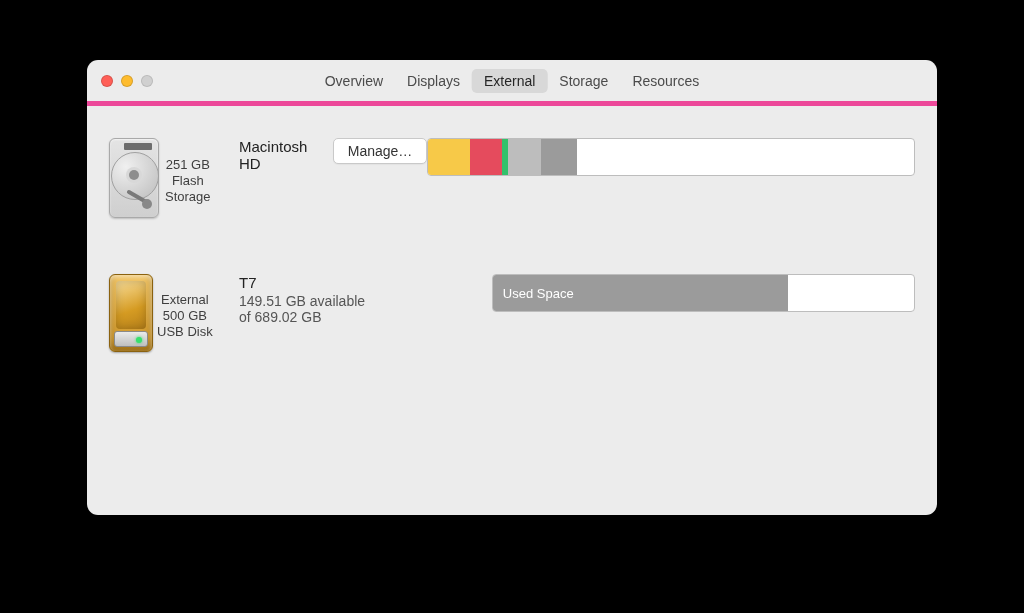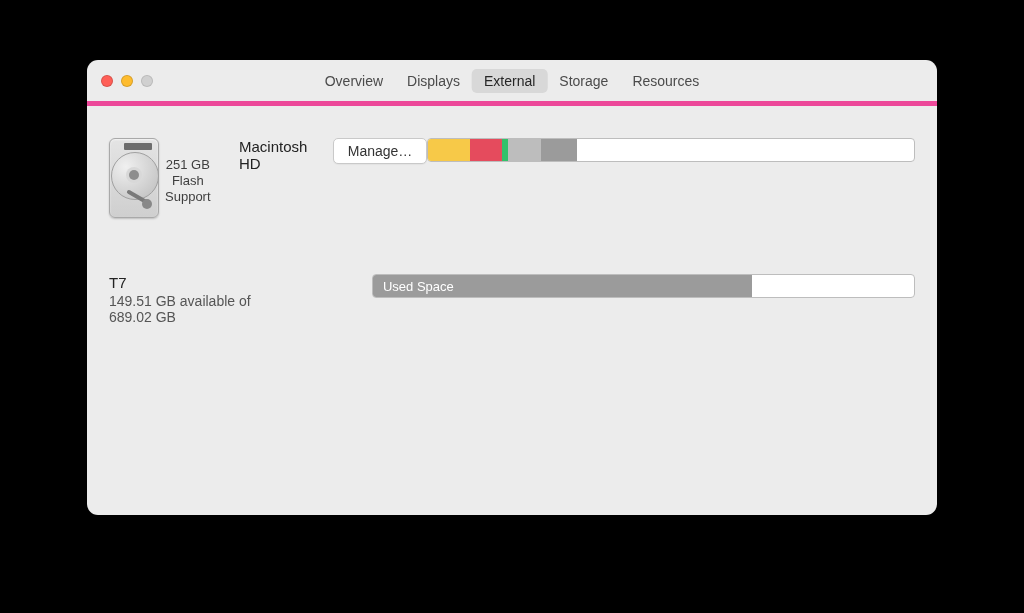--- a/index.html
+++ b/index.html
@@ -99,21 +99,21 @@
     color:#222;
     margin-bottom:2px;
   }
   .drive-sub {
     font-size:14px;
     color:#555;
     margin-bottom:10px;
   }
   .barwrap {
     width: 100%;
-    height: 24px;
+    height: 38px;
     background:#fff;
     border:1px solid #bdbdbd;
     border-radius:4px;
     overflow:hidden;
     display:flex;
   }
   .seg { height:100%; }
   .seg.label {
     display:flex; align-items:center;
     padding-left:10px;
@@ -250,38 +250,48 @@
   <div class="content" id="content">
       <div class="drive-row">
         <div class="drive-icon-col">
           <div class="hdd">
             <div class="tab-top"></div>
             <div class="arm"></div>
             <div class="pivot"></div>
           </div>
           <div class="cap">
             <div>251 GB</div>
-            <div>Flash Support</div>
+            <div>Flash Storage</div>
           </div>
         </div>
         <div class="drive-info">
           <div class="header-row">
             <div class="drive-title">Macintosh HD</div>
             <div class="manage"><button class="manage-btn">Manage…</button></div>
           </div>
           <div class="barwrap">
             <div class="seg" style="background: rgb(247, 201, 72); width: 8.6%;"></div>
             <div class="seg" style="background: rgb(229, 75, 93); width: 6.5%;"></div>
             <div class="seg" style="background: rgb(51, 193, 107); width: 1.2%;"></div>
             <div class="seg" style="background: rgb(189, 189, 189); width: 7%;"></div>
             <div class="seg" style="background: rgb(155, 155, 155); width: 7.4%;"></div>
           </div>
         </div>
       </div>
       <div class="drive-row">
+        <div class="drive-icon-col">
+          <div class="usb">
+            <div class="face"></div>
+            <div class="led"></div>
+          </div>
+          <div class="cap">
+            <div>External 500 GB</div>
+            <div>USB Disk</div>
+          </div>
+        </div>
         <div class="drive-info">
           <div class="header-row">
             <div class="drive-title">T7</div>
             <div class="drive-sub">149.51 GB available of 689.02 GB</div>
           </div>
           <div class="barwrap">
             <div class="seg label" style="background: rgb(155, 155, 155); width: 70.1%;">
               <span>Used Space</span>
             </div>
           </div>

